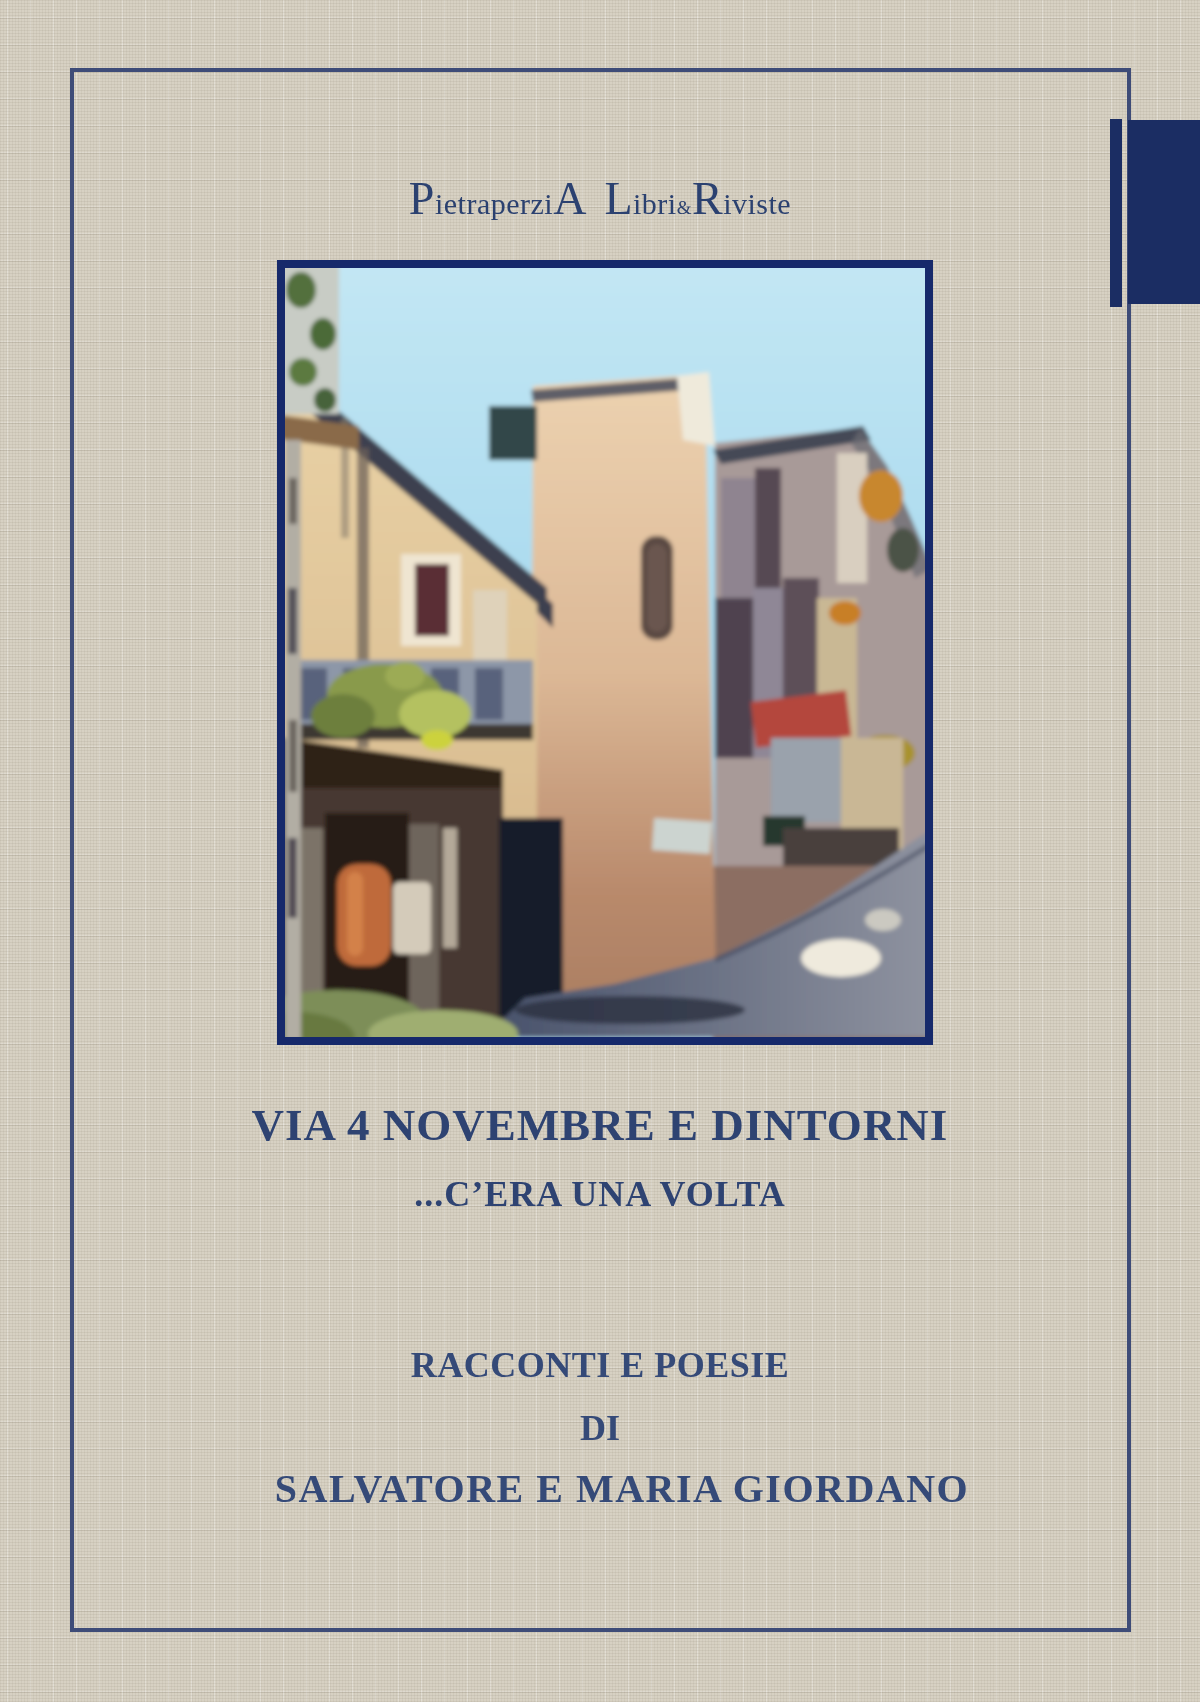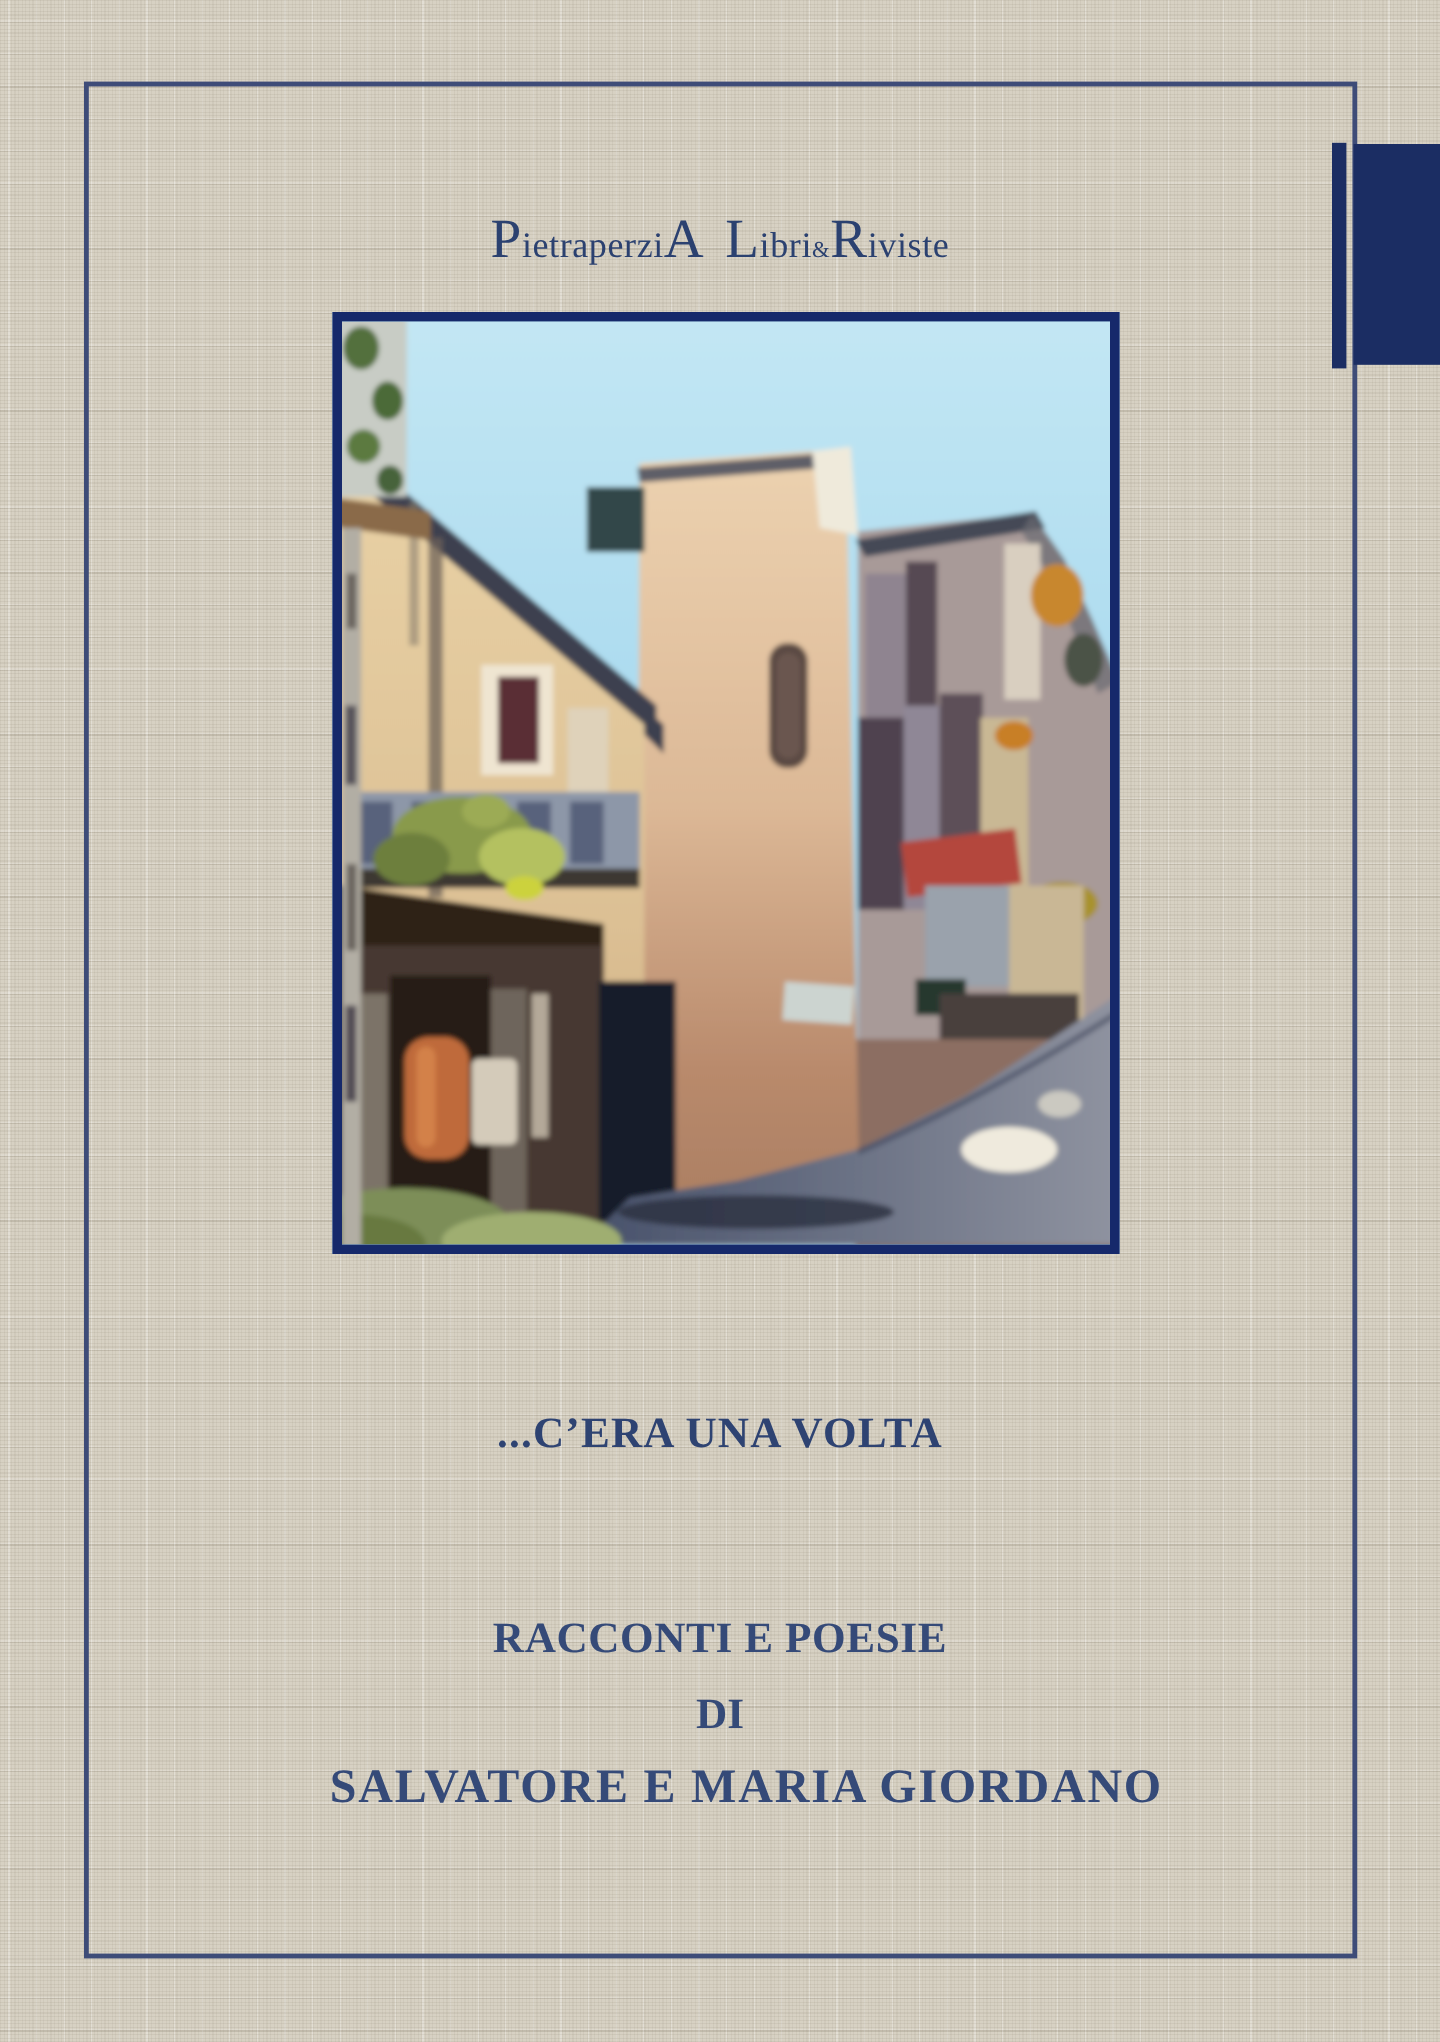--- a/index.html
+++ b/index.html
@@ -186,19 +186,20 @@
         <path d="M-12,146 L74,158 L74,182 L-12,170 Z" fill="#8a6a48"></path>
         <rect x="0" y="172" width="16" height="600" fill="#b2aea4"></rect>
         <rect x="4" y="210" width="8" height="46" fill="#6a655e"></rect>
         <rect x="3" y="320" width="9" height="66" fill="#57525a"></rect>
         <rect x="4" y="452" width="8" height="72" fill="#6a655e"></rect>
         <rect x="3" y="570" width="9" height="80" fill="#524d55"></rect>
       </g>
     </svg>
   </figure>
 
+  <h1 class="tline t1">VIA 4 NOVEMBRE E DINTORNI</h1>
   <h1 class="tline t2">...C’ERA UNA VOLTA</h1>
 
   <div class="tline a1">RACCONTI E POESIE</div>
   <div class="tline a2">DI</div>
   <div class="tline a3">SALVATORE E MARIA GIORDANO</div>
 
 </div>
 
 </body></html>

